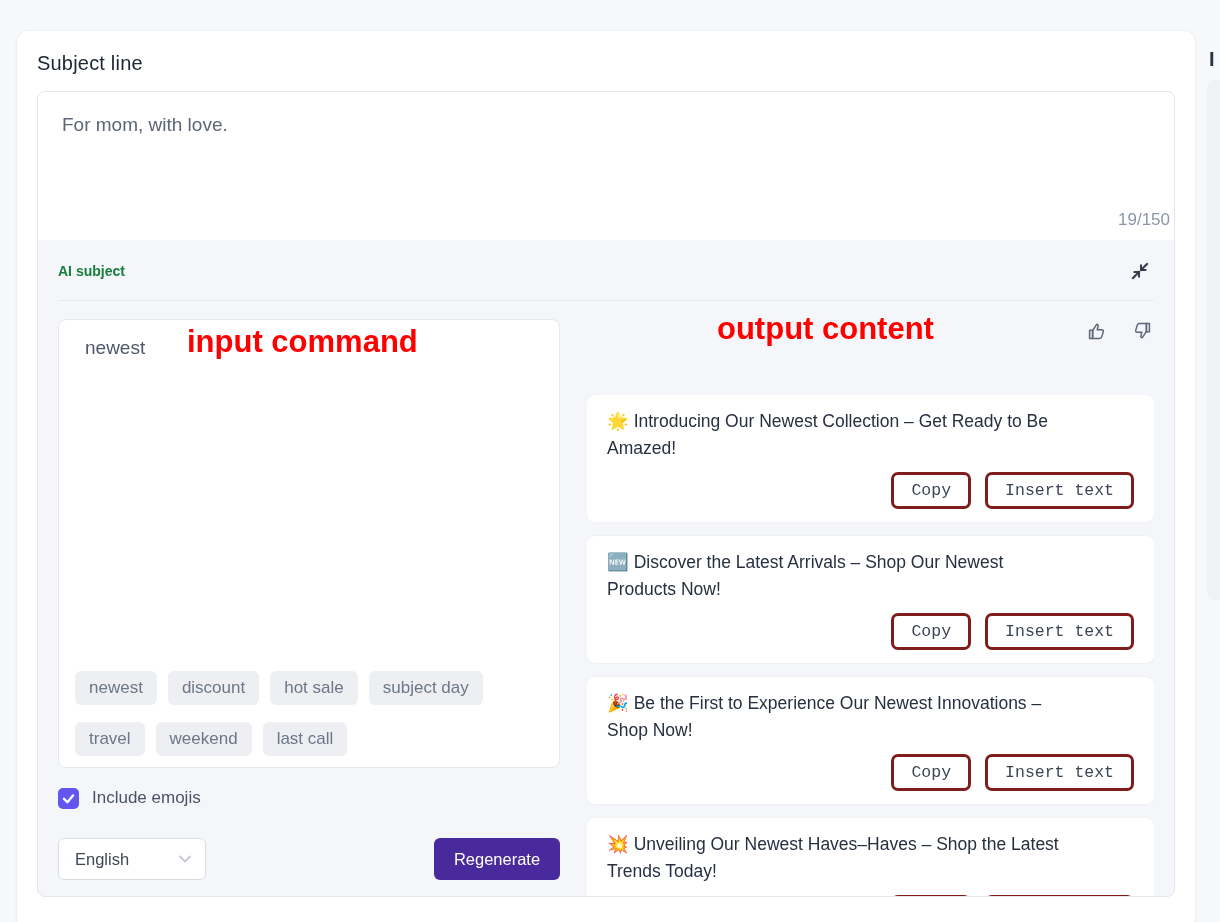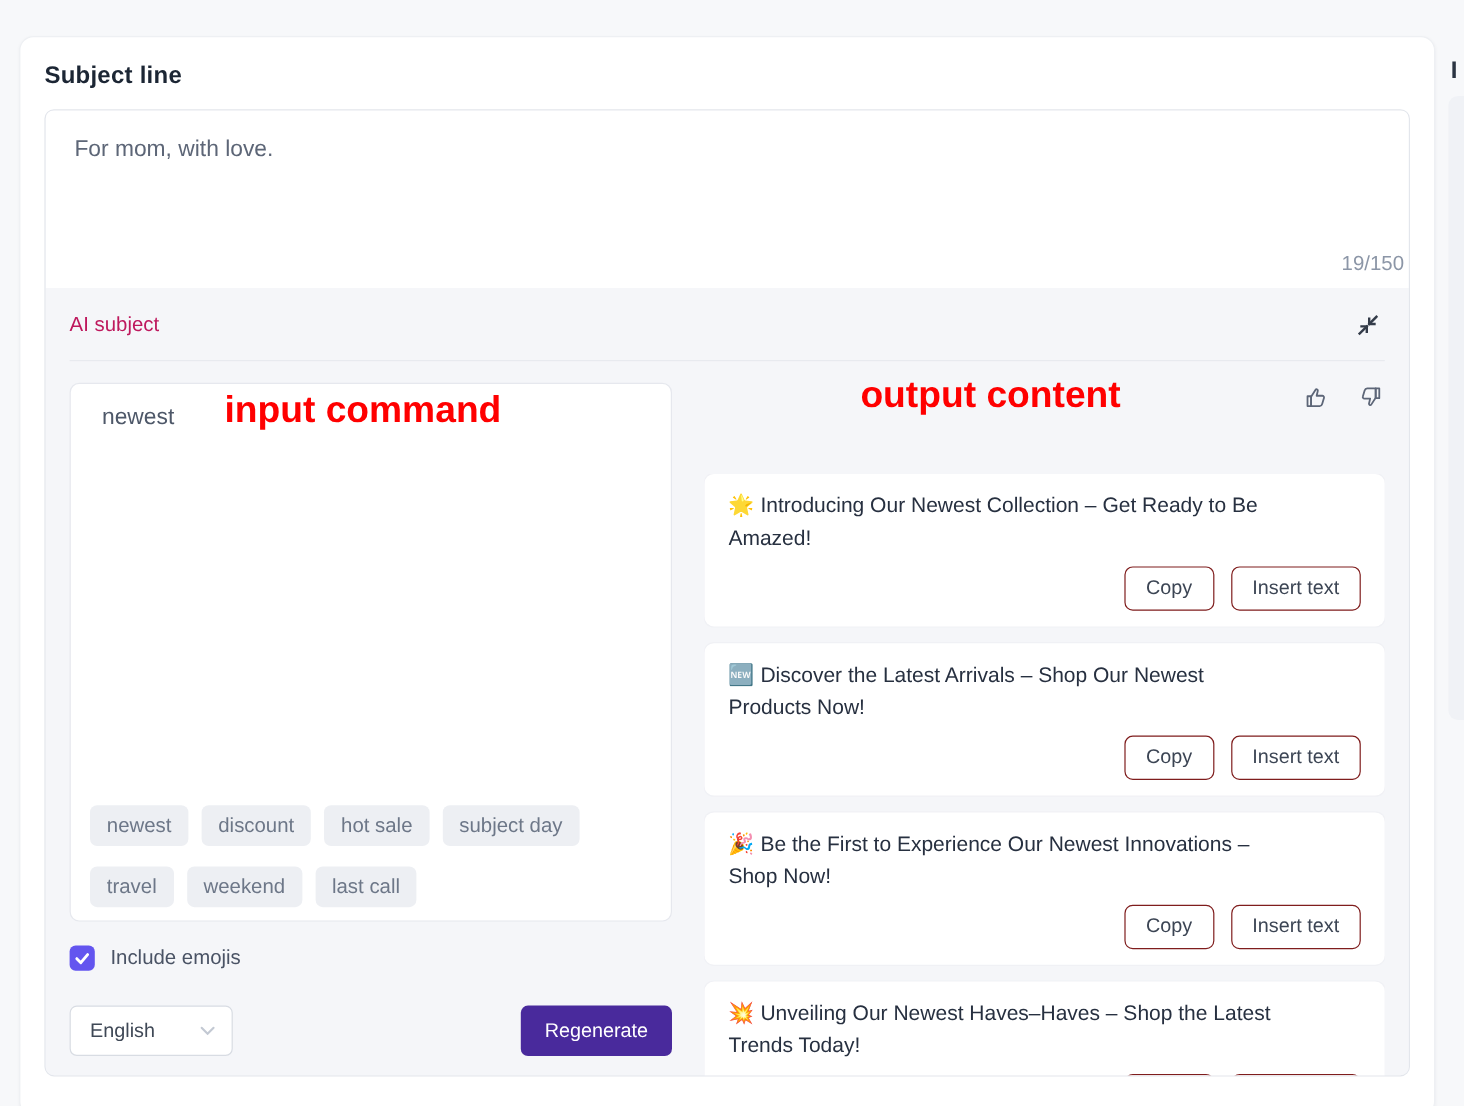--- a/index.html
+++ b/index.html
@@ -9,40 +9,40 @@
     background:#f7f8fa;
     font-family:"Liberation Sans", sans-serif;
     color:#222b3a;
   }
   .main-card {
     position:absolute; left:16px; top:30px; width:1180px; height:900px;
     background:#ffffff; border:1px solid #eef0f3; border-radius:12px;
     box-shadow:0 1px 3px rgba(20,30,60,.04);
   }
   .page-title {
-    margin:21px 0 0 20px; font-size:20px; font-weight:700; color:#1c2634;
+    margin:21px 0 0 20px; font-size:20px; font-weight:400; color:#1c2634;
     letter-spacing:.2px;
   }
   .subject-widget {
     margin:16px 20px 0 20px; height:806px;
     border:1px solid #e3e6ec; border-radius:8px;
     overflow:hidden; display:flex; flex-direction:column; background:#f5f6f9;
   }
   .textarea-wrap { height:148px; background:#fff; position:relative; flex:none; }
   .subject-text {
     padding:21px 24px; font-size:19px; color:#5d6677; line-height:24px;
     width:100%; height:110px; outline:none;
   }
   .char-count { position:absolute; right:4px; bottom:10px; font-size:17px; color:#8c96a7; }
   .ai-section { flex:1; display:flex; flex-direction:column; background:#f5f6f9; }
   .ai-header {
     display:flex; align-items:center; justify-content:space-between;
     padding:19px 22px 17px 20px; flex:none;
   }
-  .ai-title { font-size:17px; font-weight:400; color:#be185d; }
+  .ai-title { font-size:14px; font-weight:700; color:#15803d; }
   .collapse-btn { width:24px; height:24px; cursor:pointer; display:flex; }
   .divider { height:1px; background:#e8eaef; margin:0 20px; flex:none; }
   .ai-body { flex:1; display:flex; padding:14px 20px 0 20px; gap:27px; overflow:hidden; }
 
   
   .left-col { width:502px; flex:none; }
   .prompt-box {
     margin-top:4px; height:449px; background:#fff;
     border:1px solid #e6e8ee; border-radius:8px; position:relative;
   }
@@ -60,21 +60,21 @@
     border-radius:6px; font-size:17px; color:#6d7788; cursor:pointer; white-space:nowrap;
   }
   .emoji-row { margin-top:19px; display:flex; align-items:center; gap:13px; height:22px; }
   .checkbox {
     width:21px; height:21px; border-radius:5px; background:#6355ef;
     display:flex; align-items:center; justify-content:center; cursor:pointer; flex:none;
   }
   .emoji-label { font-size:17px; color:#4a5365; }
   .controls-row { margin-top:29px; display:flex; justify-content:space-between; align-items:center; }
   .lang-select {
-    width:136px; height:42px; background:#fff; border:1px solid #d8dce3; border-radius:6px;
+    width:148px; height:42px; background:#fff; border:1px solid #d8dce3; border-radius:6px;
     display:flex; align-items:center; justify-content:space-between;
     padding:0 14px 0 16px; cursor:pointer;
   }
   .lang-value { font-size:16.5px; color:#3f4856; }
   .regen-btn {
     width:126px; height:42px; border:none; border-radius:6px; background:#492a9c;
     color:#fff; font-size:16.5px; font-family:"Liberation Sans",sans-serif; cursor:pointer;
   }
 
   
@@ -87,22 +87,22 @@
   .thumbs { position:absolute; right:2px; top:6px; display:flex; gap:25px; }
   .thumb-btn { width:20px; height:20px; cursor:pointer; display:flex; }
   .cards { height:516px; overflow:hidden; }
   .card {
     background:#fff; border-radius:8px; padding:13px 20px; margin-bottom:14px;
     box-shadow:0 0 0 1px #f0f1f5;
   }
   .card-line { font-size:17.5px; line-height:27px; color:#273040; white-space:nowrap; overflow:hidden; }
   .card-actions { display:flex; justify-content:flex-end; gap:14px; margin-top:10px; }
   .card-btn {
-    height:37px; padding:0 17px; background:#fff; border:1px solid #7f1d1d; border-radius:7px;
-    font-size:16.5px; color:#3c4554; font-family:Liberation Sans, sans-serif;
+    height:37px; padding:0 17px; background:#fff; border:3px solid #7f1d1d; border-radius:7px;
+    font-size:16.5px; color:#3c4554; font-family:Liberation Mono, monospace;
     display:flex; align-items:center; cursor:pointer;
   }
 
   
   .peek-text {
     position:absolute; left:1209px; top:48px; font-size:20px; font-weight:700; color:#2b3442;
   }
   .peek-block {
     position:absolute; left:1207px; top:80px; width:14px; height:520px;
     background:#f0f2f6; border-radius:8px 0 0 8px;

